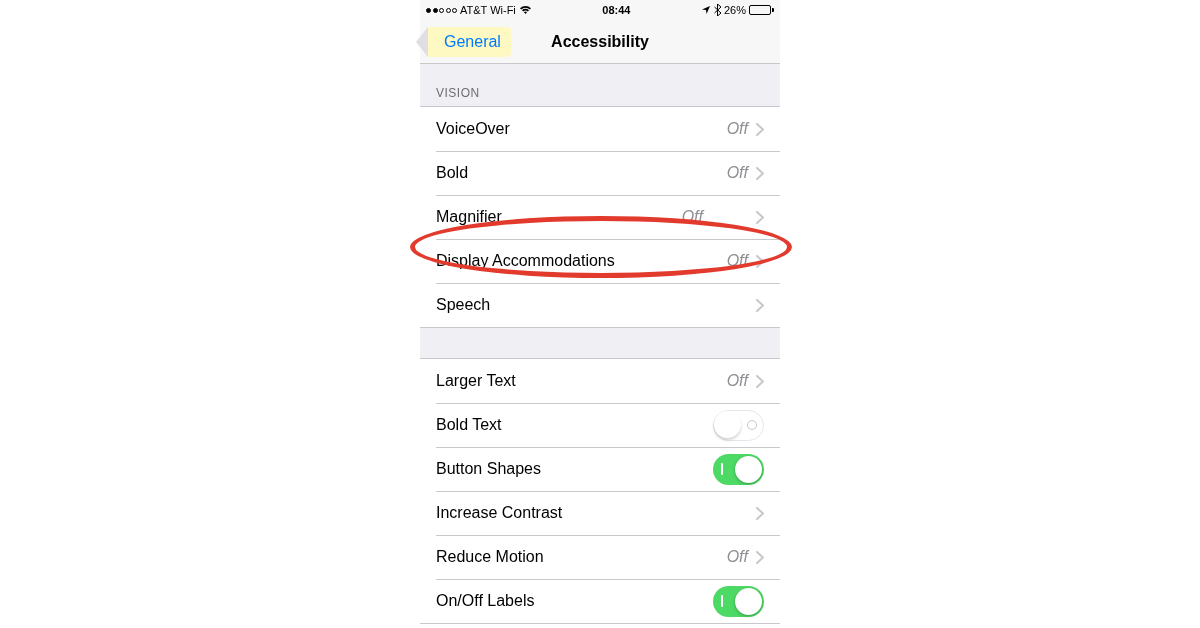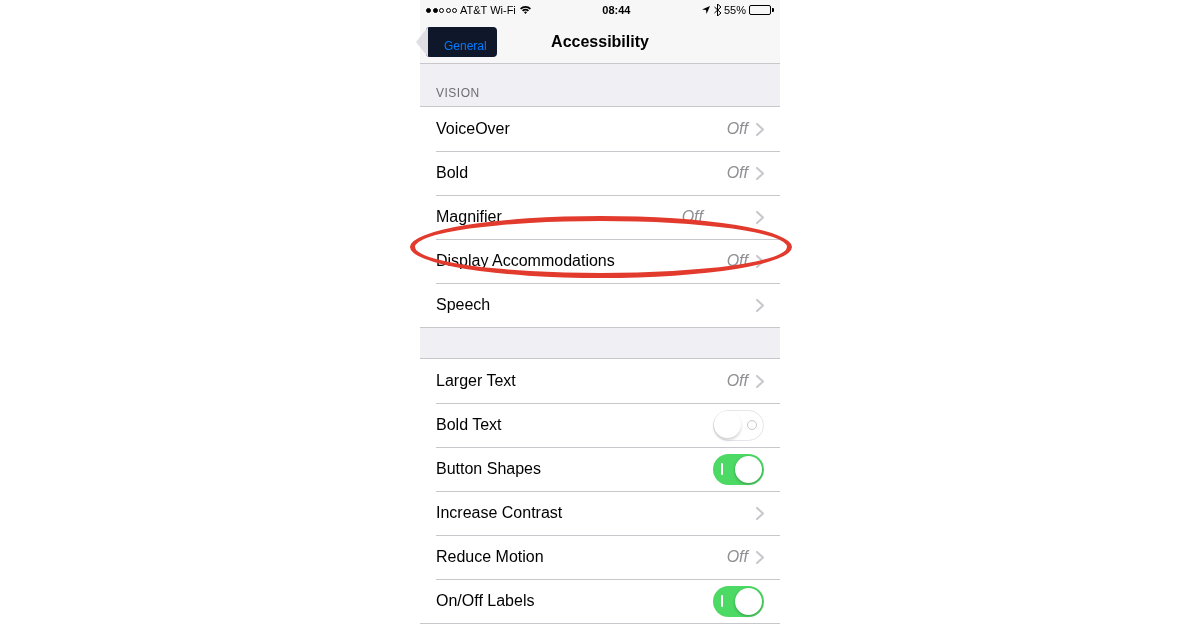--- a/index.html
+++ b/index.html
@@ -45,28 +45,28 @@
   .nav-bar {
     height: 44px;
     background: #f7f7f8;
     border-bottom: 0.5px solid #c8c7cc;
     display: flex;
     align-items: center;
     position: relative;
   }
   .back-button {
     display: flex;
-    align-items: flex-end;
-    background: #0f172a;
+    align-items: center;
+    background: #fef9c3;
     border-radius: 4px;
     margin-left: 6px;
     padding: 4px 10px 4px 18px;
     position: relative;
     color: #007aff;
-    font-size: 12px;
+    font-size: 16px;
     cursor: pointer;
     height: 30px;
   }
   .back-button::before {
     content: "";
     position: absolute;
     left: -10px;
     top: 0;
     width: 0; height: 0;
     border-top: 15px solid transparent;
@@ -180,21 +180,21 @@
       <span class="loc-icon">
         <svg width="10" height="10" viewBox="0 0 10 10">
             <path d="M9 1 L1 4.5 L5 5 L5.5 9 Z" fill="#000"></path>
           </svg>
       </span>
       <span class="bt-icon">
         <svg width="7" height="12" viewBox="0 0 7 12">
             <path d="M3.5 0 L3.5 12 L7 9 L0.5 3 M3.5 0 L7 3 L0.5 9" stroke="#000" stroke-width="1" fill="none"></path>
           </svg>
       </span>
-      <span>55%</span>
+      <span>26%</span>
       <span class="battery">
         <span class="battery-body"><span class="battery-fill"></span></span>
           <span class="battery-tip"></span>
       </span>
     </div>
   </div>
 
   <div class="nav-bar">
     <div class="back-button">
       <span>General</span>

